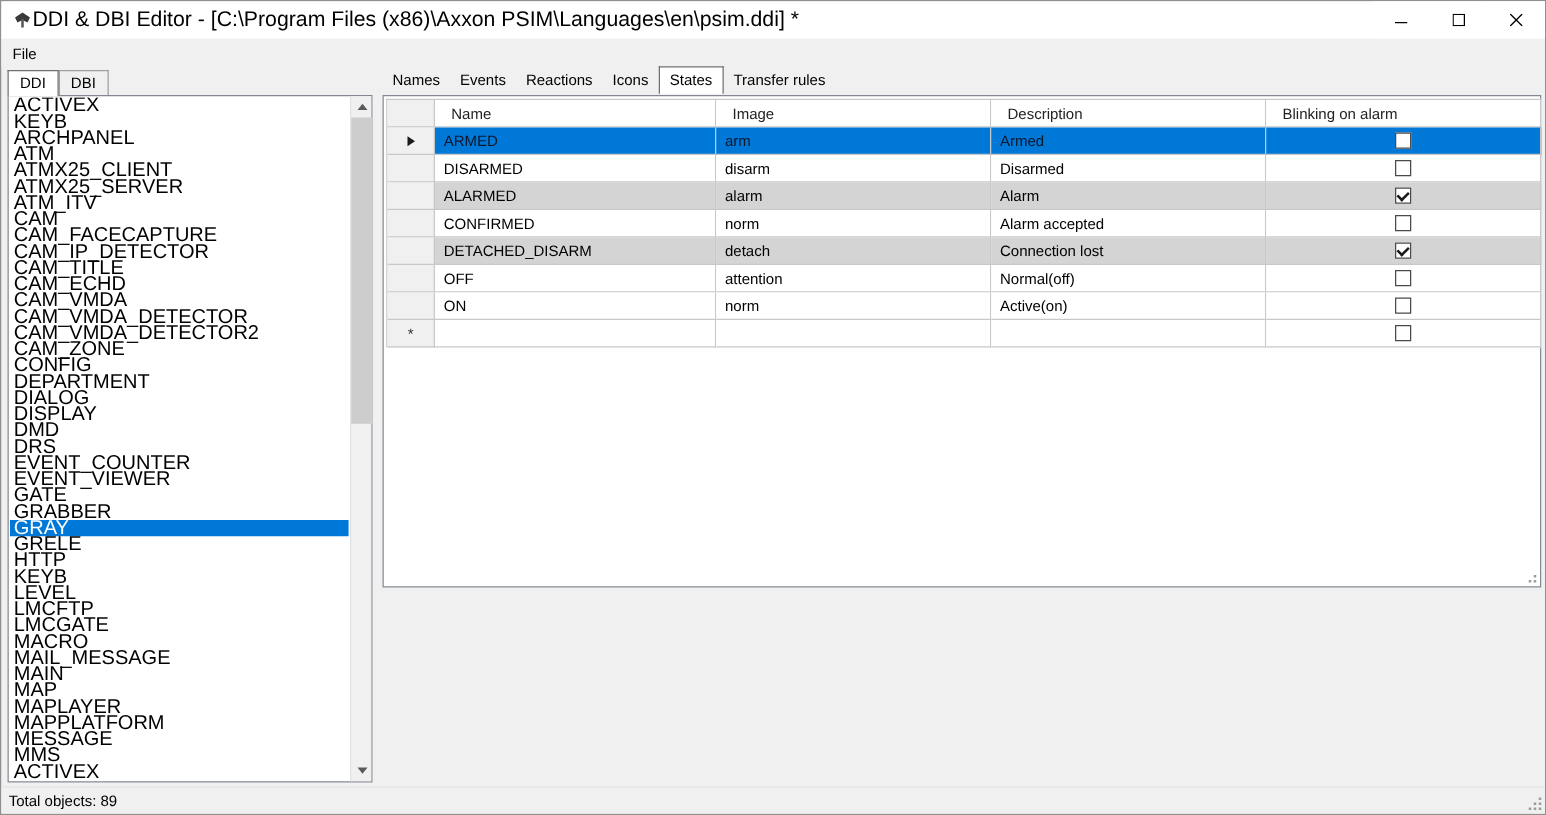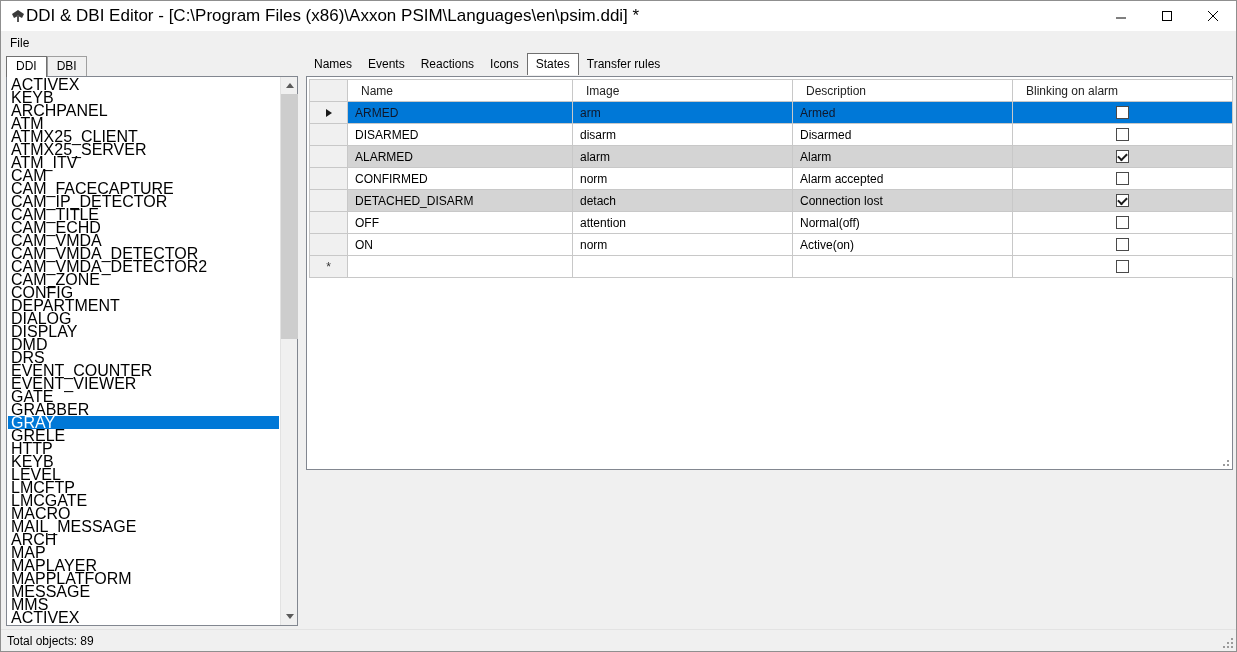--- a/index.html
+++ b/index.html
@@ -137,21 +137,21 @@
         <div class="list-item">GRABBER</div>
         <div class="list-item selected">GRAY</div>
         <div class="list-item">GRELE</div>
         <div class="list-item">HTTP</div>
         <div class="list-item">KEYB</div>
         <div class="list-item">LEVEL</div>
         <div class="list-item">LMCFTP</div>
         <div class="list-item">LMCGATE</div>
         <div class="list-item">MACRO</div>
         <div class="list-item">MAIL_MESSAGE</div>
-        <div class="list-item">ARCH</div>
+        <div class="list-item">MAIN</div>
         <div class="list-item">MAP</div>
         <div class="list-item">MAPLAYER</div>
         <div class="list-item">MAPPLATFORM</div>
         <div class="list-item">MESSAGE</div>
         <div class="list-item">MMS</div>
         <div class="list-item">ACTIVEX</div>
       </div>
     <div class="vscroll">
       <div class="scroll-btn up">
           <span class="tri-up"></span>

